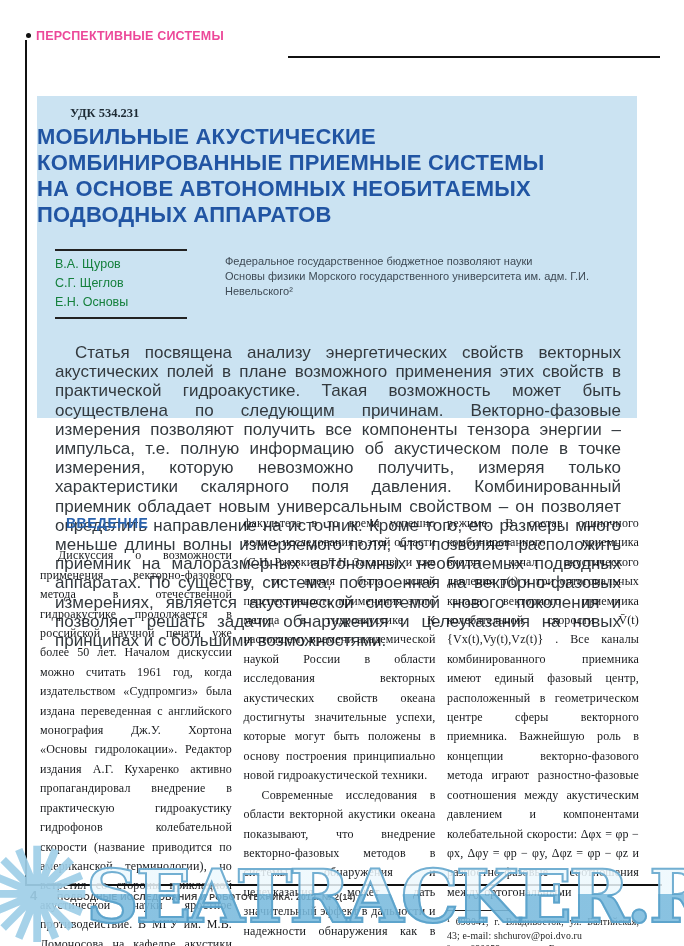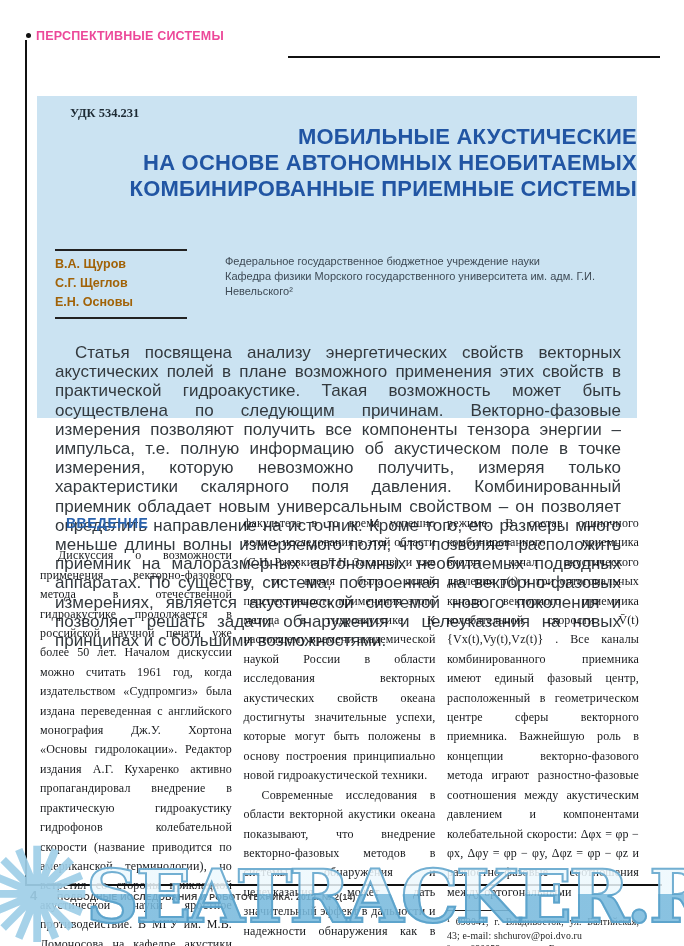--- a/index.html
+++ b/index.html
@@ -9,26 +9,26 @@
   .section-header{position:absolute;left:36px;top:29px;font-family:"Liberation Sans",sans-serif;
         font-weight:bold;font-size:12.5px;line-height:15px;letter-spacing:.2px;color:#ec4899;}
   .header-bullet{position:absolute;left:26px;top:33px;width:5px;height:5px;border-radius:50%;background:#111;}
   .header-rule{position:absolute;left:288px;top:56px;width:372px;height:1.5px;background:#111;}
   .v-line{position:absolute;left:25px;top:40px;width:1.5px;height:845px;background:#111;}
   .footer-rule{position:absolute;left:25px;top:884px;width:637px;height:1.5px;background:#111;}
 
   
   .panel{position:absolute;left:37px;top:78px;width:600px;height:322px;background:#cbe3f2;margin-top:18px;}
   .udk{position:absolute;left:33px;top:10px;font-size:12.5px;font-weight:bold;color:#1d2a33;}
-  .paper-title{position:absolute;left:0;top:28px;width:100%;text-align:right;
+  .paper-title{position:absolute;left:0;top:28px;width:100%;text-align:left;
         font-family:"Liberation Sans","DejaVu Sans",sans-serif;font-weight:bold;
         font-size:22px;line-height:26px;color:#2155a3;letter-spacing:.2px;}
   .authors-rule{position:absolute;left:18px;width:132px;height:1.5px;background:#222;}
   .authors{position:absolute;left:18px;top:159px;font-family:"Liberation Sans",sans-serif;
-        font-weight:bold;font-size:12.5px;line-height:19px;color:#a16207;}
+        font-weight:normal;font-size:12.5px;line-height:19px;color:#15803d;}
   .affiliation{position:absolute;left:188px;top:158px;font-family:"Liberation Sans",sans-serif;
         font-size:11px;line-height:15px;color:#3e4a55;}
   .abstract{position:absolute;left:18px;top:247px;width:566px;
         font-family:"Liberation Sans",sans-serif;font-size:17px;line-height:19.2px;
         color:#33393e;text-align:justify;}
   .abstract .indent{display:inline-block;width:20px;}
 
   
   .columns{position:absolute;left:40px;top:514px;width:600px;height:366px;display:flex;gap:11.5px;}
   .col{width:192px;font-size:12px;line-height:19.4px;text-align:justify;letter-spacing:.15px;color:#17191c;}
@@ -67,33 +67,34 @@
     <div>ПЕРСПЕКТИВНЫЕ СИСТЕМЫ</div>
   </div>
   <div class="header-rule"></div>
   <div class="v-line"></div>
   <div class="footer-rule"></div>
 
   <div class="panel">
     <div class="udk">УДК 534.231</div>
     <div class="paper-title">
       <div>МОБИЛЬНЫЕ АКУСТИЧЕСКИЕ</div>
+      <div>КОМБИНИРОВАННЫЕ ПРИЕМНЫЕ СИСТЕМЫ</div>
       <div>НА ОСНОВЕ АВТОНОМНЫХ НЕОБИТАЕМЫХ</div>
-      <div>КОМБИНИРОВАННЫЕ ПРИЕМНЫЕ СИСТЕМЫ</div>
+      <div>ПОДВОДНЫХ АППАРАТОВ</div>
     </div>
     <div class="authors-rule" style="top:153px;"></div>
     <div class="authors">
       <div>В.А. Щуров</div>
       <div>С.Г. Щеглов</div>
       <div>Е.Н. Основы</div>
     </div>
     <div class="authors-rule" style="top:221px;"></div>
     <div class="affiliation">
-      <div>Федеральное государственное бюджетное учреждение науки</div>
-      <div>Кафедра физики Морского государственного университета им. адм. Г.И. Невельского²</div>
+      <div>Федеральное государственное бюджетное позволяют науки</div>
+      <div>Основы физики Морского государственного университета им. адм. Г.И. Невельского²</div>
     </div>
     <div class="abstract"><span class="indent"></span><span>Статья посвящена анализу энергетических свойств векторных акустических полей в плане возможного применения этих свойств в практической гидроакустике. Такая возможность может быть осуществлена по следующим причинам. Векторно-фазовые измерения позволяют получить все компоненты тензора энергии – импульса, т.е. полную информацию об акустическом поле в точке измерения, которую невозможно получить, измеряя только характеристики скалярного поля давления. Комбинированный приемник обладает новым универсальным свойством – он позволяет определить направление на источник. Кроме того, его размеры много меньше длины волны измеряемого поля, что позволяет расположить приемник на малоразмерных автономных необитаемых подводных аппаратах. По существу, система, построенная на векторно-фазовых измерениях, является акустической системой нового поколения и позволяет решать задачи обнаружения и целеуказания на новых принципах и с большими возможностями.</span></div>
   </div>
 
   <div class="columns">
     <div class="col">
       <h2 class="intro-heading">ВВЕДЕНИЕ</h2>
       <p class="indent">Дискуссия о возможности применения векторно-фазового метода в отечественной гидроакустике продолжается в российской научной печати уже более 50 лет. Началом дискуссии можно считать 1961 год, когда издательством «Судпромгиз» была издана переведенная с английского монография Дж.У. Хортона «Основы гидролокации». Редактор издания А.Г. Кухаренко активно пропагандировал внедрение в практическую гидроакустику гидрофонов колебательной скорости (название приводится по американской терминологии), но встретил со стороны прикладной акустической науки яростное противодействие. В МГУ им. М.В. Ломоносова на кафедре акустики физического</p>
     </div>
     <div class="col">

